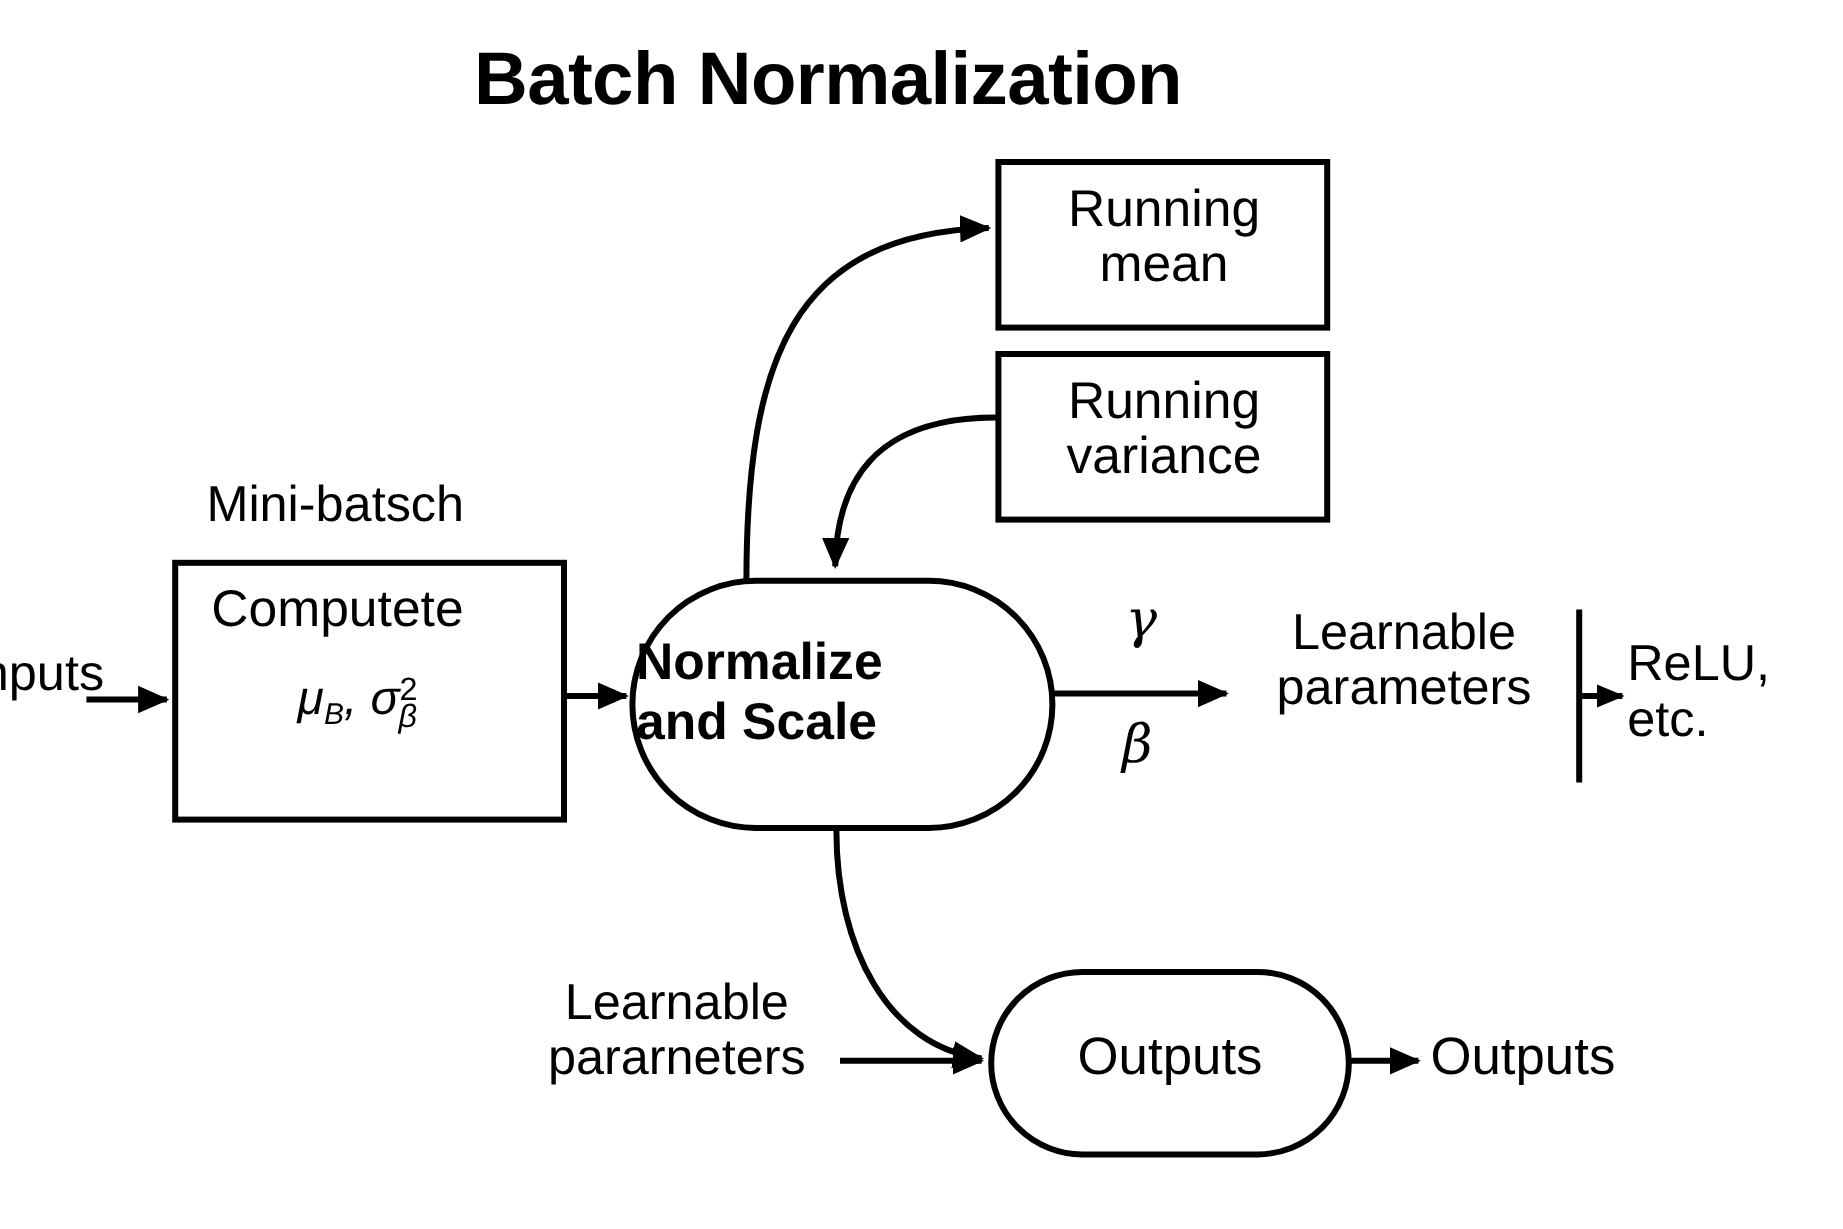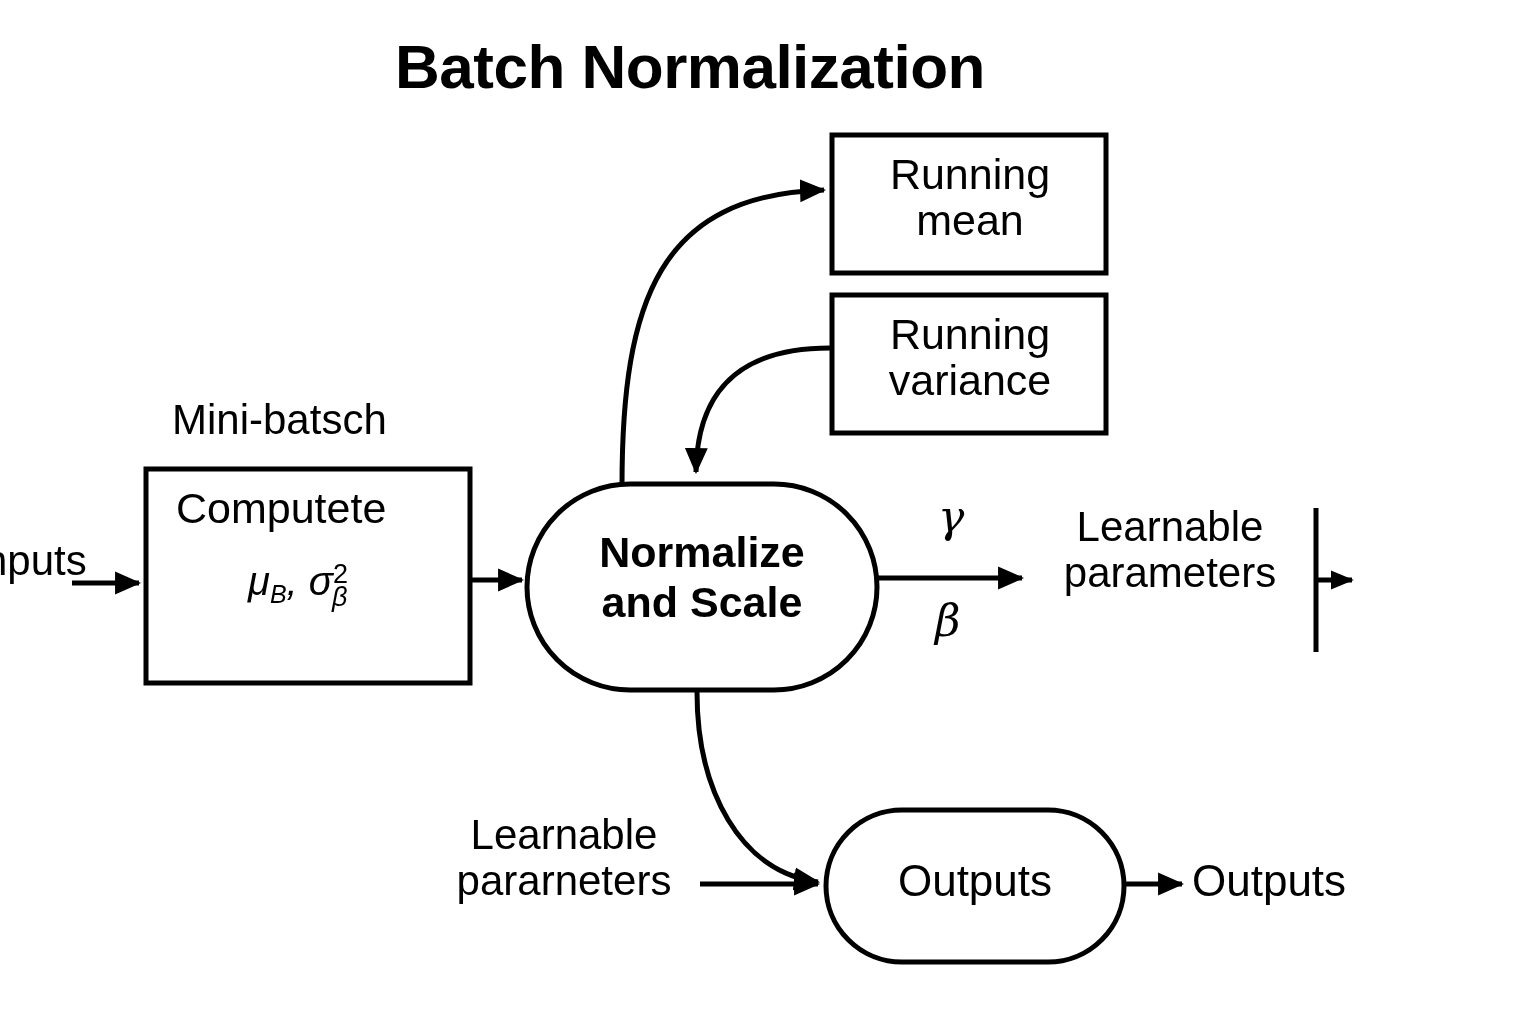--- a/index.html
+++ b/index.html
@@ -90,21 +90,21 @@
     left: 836px;
     top: 312px;
     width: 268px;
     text-align: center;
     font-size: 43px;
   }
   #normalize-text {
     left: 530px;
     top: 528px;
     width: 344px;
-    text-align: center;
+    text-align: left;
     font-size: 43px;
     font-weight: bold;
     line-height: 1.16;
   }
   #gamma-label {
     left: 938px;
     top: 494px;
     font-size: 44px;
     font-family: "DejaVu Serif", serif;
     font-style: italic;
@@ -216,20 +216,22 @@
   <div class="lbl" id="normalize-text">Normalize
 and Scale</div>
 
   <div class="lbl" id="gamma-label">γ</div>
 
   <div class="lbl" id="beta-label">β</div>
 
   <div class="lbl" id="learnable-top">Learnable
 parameters</div>
 
+  <div class="lbl" id="relu-label">ReLU,
+etc.</div>
 
   <div class="lbl" id="learnable-bottom">Learnable
 pararneters</div>
 
   <div class="lbl" id="outputs-node-text">Outputs</div>
 
   <div class="lbl" id="outputs-final-text">Outputs</div>
 
 </div>
 

